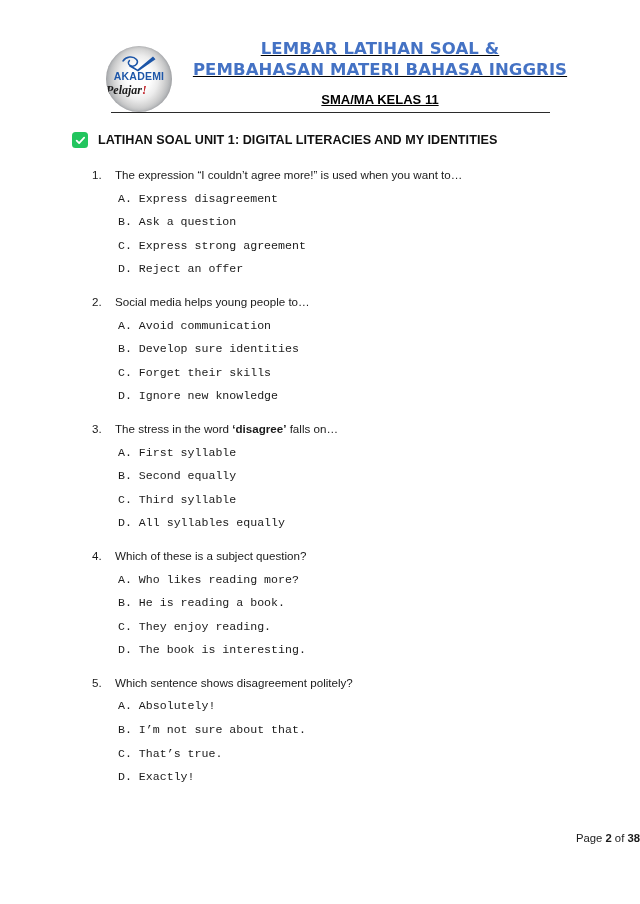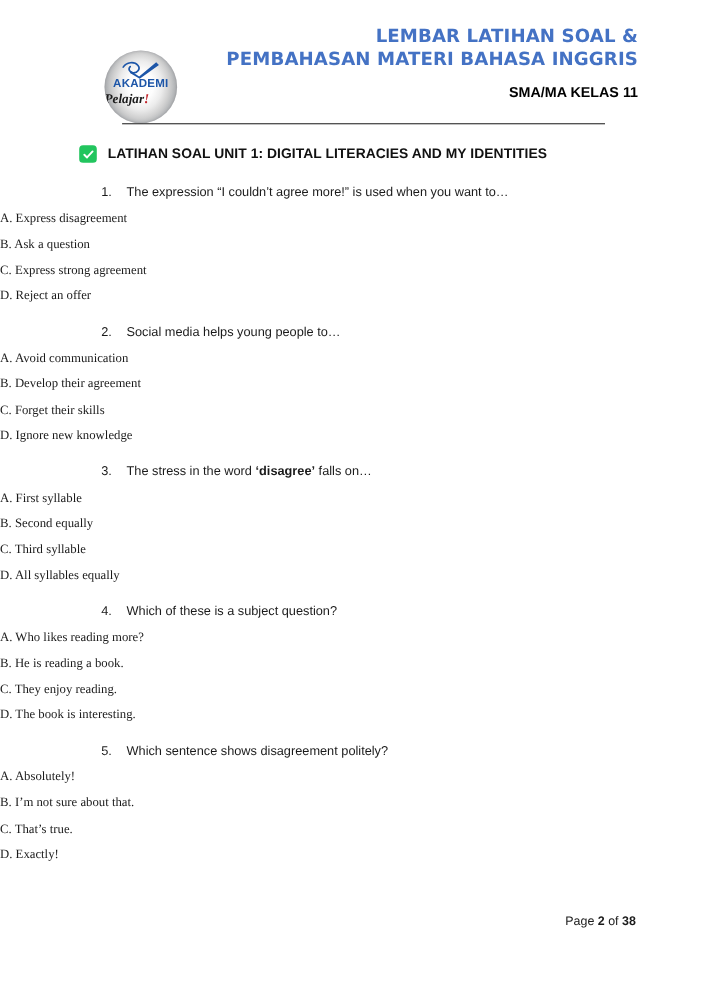--- a/index.html
+++ b/index.html
@@ -26,21 +26,21 @@
   .header {
     position: absolute;
     left: 0;
     top: 22px;
     width: 640px;
     height: 86px;
   }
 
   .logo {
     position: absolute;
-    left: 95px;
+    left: 106px;
     top: 24px;
     width: 66px;
     height: 66px;
     border-radius: 50%;
     background:
       radial-gradient(ellipse 52% 60% at 50% 48%, #ffffff 0%, #fdfdfd 34%, #ececec 56%, #d2d2d2 74%, #b9bbbd 88%, #a9abad 100%);
     box-shadow: inset 0 0 3px rgba(120,120,125,0.55);
     overflow: hidden;
     text-decoration: underline;
   }
@@ -74,23 +74,24 @@
     font-weight: bold;
     font-size: 12px;
     color: #1a1a1a;
     line-height: 1;
   }
   .logo-pelajar .bang { color: #c2232a; }
 
   .title-block {
     position: absolute;
     left: 180px;
-    top: 0;
+    top: 16px;
     width: 400px;
-    text-align: right;
+    text-align: center;
+    text-decoration: underline;
   }
   .title-line {
     font-family: "DejaVu Sans", sans-serif;
     font-weight: bold;
     font-size: 16.5px;
     letter-spacing: 0.1px;
     color: #4472c4;
     line-height: 21px;
     white-space: nowrap;
   }
@@ -169,35 +170,35 @@
     top: 0;
     width: 18px;
     text-align: left;
     font-family: "Liberation Sans", sans-serif;
     font-size: 11.6px;
     color: #1a1a1a;
     line-height: 23.6px;
   }
   .q-line b { font-weight: bold; text-align: center; }
   .option {
-    font-family: Liberation Serif, serif;
+    padding-left: 118px;
+    font-family: Liberation Mono, monospace;
     font-size: 11.6px;
     color: #1a1a1a;
     line-height: 23.6px;
     height: 23.6px;
     white-space: nowrap;
   }
 
   
   .footer {
     position: absolute;
     left: 0;
     top: 832px;
     width: 640px;
-    padding-right: 62px;
     box-sizing: border-box;
     text-align: right;
     font-family: "Liberation Sans", sans-serif;
     font-size: 11.3px;
     color: #1a1a1a;
   }
   .footer b { font-weight: bold; }
 </style>
 </head>
 <body>
@@ -240,21 +241,21 @@
       <div class="question">
         <div class="q-line"><span class="q-num">1.</span><span>The expression “I couldn’t agree more!” is used when you want to…</span></div>
         <div class="option">A. Express disagreement</div>
         <div class="option">B. Ask a question</div>
         <div class="option">C. Express strong agreement</div>
         <div class="option">D. Reject an offer</div>
       </div>
       <div class="question">
         <div class="q-line"><span class="q-num">2.</span><span>Social media helps young people to…</span></div>
         <div class="option">A. Avoid communication</div>
-        <div class="option">B. Develop their agreement</div>
+        <div class="option">B. Develop sure identities</div>
         <div class="option">C. Forget their skills</div>
         <div class="option">D. Ignore new knowledge</div>
       </div>
       <div class="question">
         <div class="q-line"><span class="q-num">3.</span><span>The stress in the word </span><b>‘disagree’</b><span> falls on…</span></div>
         <div class="option">A. First syllable</div>
         <div class="option">B. Second equally</div>
         <div class="option">C. Third syllable</div>
         <div class="option">D. All syllables equally</div>
       </div>

